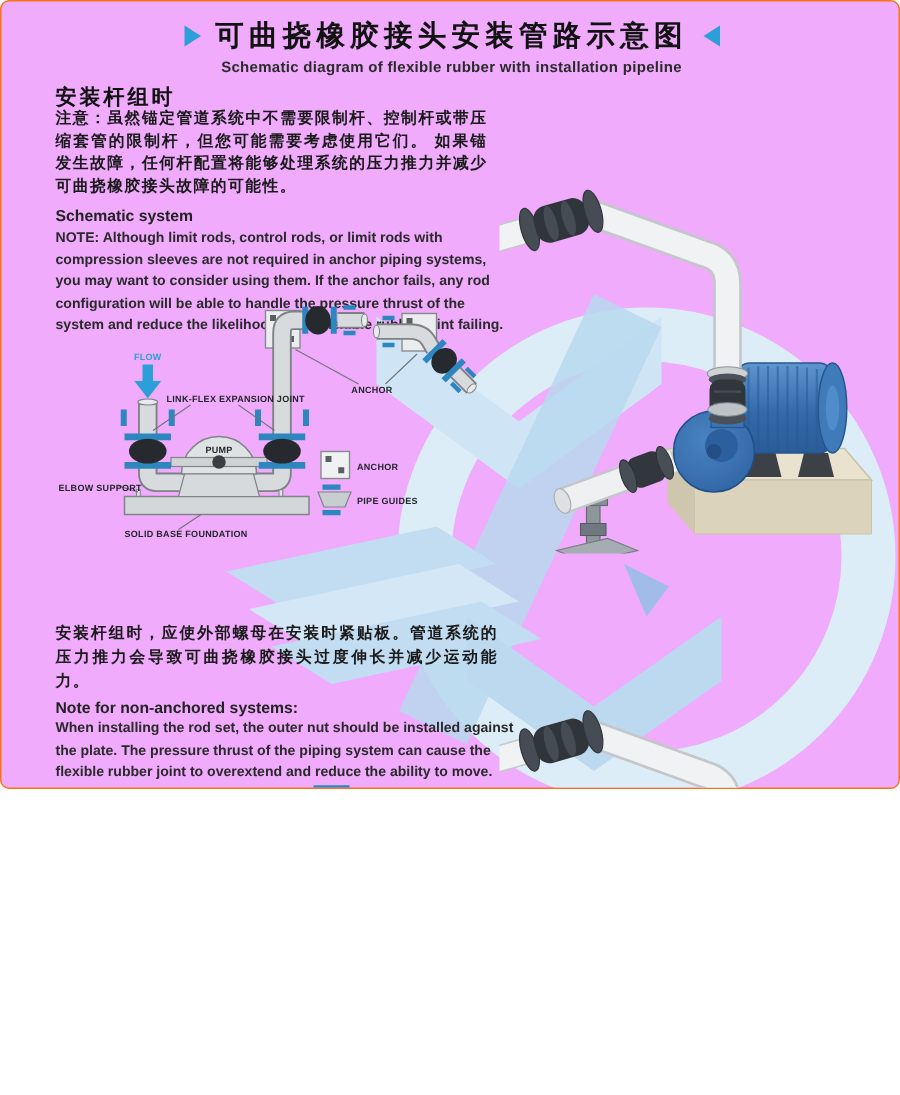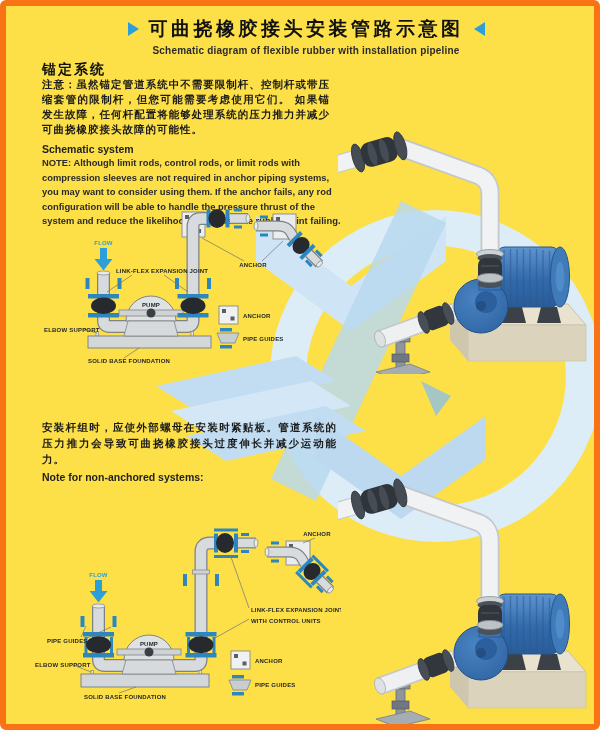--- a/index.html
+++ b/index.html
@@ -1,17 +1,17 @@
 <!DOCTYPE html>
 <html><head>
 <meta charset="utf-8">
 <style>
   html,body{margin:0;padding:0;background:#ffffff;}
-  #page{position:relative;width:600px;height:730px;background:#fde047;overflow:hidden;
-        font-family:"Liberation Sans",sans-serif;border:6px solid #f97316;border-radius:6px;box-sizing:border-box;}
+  #page{position:relative;width:600px;height:526px;background:#f0abfc;overflow:hidden;
+        font-family:"Liberation Sans",sans-serif;border:1px solid #f97316;border-radius:6px;box-sizing:border-box;}
   .abs{position:absolute;}
   
   #header{left:0;top:10px;width:600px;text-align:center;}
   .title-row{display:flex;align-items:center;justify-content:center;gap:10px;}
   .title-cn{font-size:19px;font-weight:700;color:#121212;letter-spacing:3.5px;}
   .tri{width:0;height:0;border-top:7px solid transparent;border-bottom:7px solid transparent;}
   .tri-r{border-left:11px solid #2d9fd8;}
   .tri-l{border-right:11px solid #2d9fd8;}
   .subtitle{margin-top:3px;font-size:10px;font-weight:700;color:#2b2b2b;letter-spacing:.2px;}
   
@@ -124,21 +124,21 @@
 
   <div class="abs" id="header" style="z-index:3">
     <div class="title-row">
       <span class="tri tri-r"></span>
       <span class="title-cn">可曲挠橡胶接头安装管路示意图</span>
       <span class="tri tri-l"></span>
     </div>
     <div class="subtitle">Schematic diagram of flexible rubber with installation pipeline</div>
   </div>
 
-  <div class="abs h-cn" style="left:36px;top:55px;z-index:2">锚定系统</div>
+  <div class="abs h-cn" style="left:36px;top:55px;z-index:2">安装杆组时</div>
   <div class="abs p-cn" style="left:36px;top:71px;width:288px;z-index:2">注意：虽然锚定管道系统中不需要限制杆、控制杆或带压缩套管的限制杆，但您可能需要考虑使用它们。 如果锚发生故障，任何杆配置将能够处理系统的压力推力并减少可曲挠橡胶接头故障的可能性。</div>
   <div class="abs h-en" style="left:36px;top:137px;z-index:2">Schematic system</div>
   <div class="abs p-en" style="left:36px;top:150px;width:302px;z-index:2">NOTE: Although limit rods, control rods, or limit rods with compression sleeves are not required in anchor piping systems, you may want to consider using them. If the anchor fails, any rod configuration will be able to handle the pressure thrust of the system and reduce the likelihood of the flexible rubber joint failing.</div>
 
   <svg class="abs" style="left:30px;top:196px;z-index:2" width="300" height="170" viewBox="0 0 300 170">
 
     <g>
       <rect class="plate" x="146" y="10" width="23" height="25"></rect>
       <rect class="bolt" x="149" y="13" width="4" height="4"></rect>
       <rect class="bolt" x="161" y="27" width="4" height="4"></rect>
@@ -234,20 +234,21 @@
     <text class="dlabel" x="217" y="65" text-anchor="middle">ANCHOR</text>
     <text class="dlabel" x="115" y="105" text-anchor="middle">PUMP</text>
     <text class="dlabel" x="8" y="130">ELBOW SUPPORT</text>
     <text class="dlabel" x="52" y="161">SOLID BASE FOUNDATION</text>
     <text class="dlabel" x="207" y="116">ANCHOR</text>
     <text class="dlabel" x="207" y="139">PIPE GUIDES</text>
   </svg>
 
   <div class="abs h-en" style="left:36px;top:465px;z-index:2">Note for non-anchored systems:</div>
   <div class="abs p-cn" style="left:36px;top:414px;width:295px;line-height:1.5;z-index:2">安装杆组时，应使外部螺母在安装时紧贴板。管道系统的压力推力会导致可曲挠橡胶接头过度伸长并减少运动能力。</div>
+  <div class="abs p-en" style="left:36px;top:477px;width:306px;z-index:2">When installing the rod set, the outer nut should be installed against the plate. The pressure thrust of the piping system can cause the flexible rubber joint to overextend and reduce the ability to move.</div>
 
   <svg class="abs" style="left:25px;top:520px;z-index:2" width="310" height="185" viewBox="0 0 310 185">
 
     <path class="pipe-o" stroke-width="13" d="M184 17 L179 17 Q170 17 170 26 L170 133.5 Q170 139.5 164 139.5 L140 139.5"></path>
     <path class="pipe-f" stroke-width="10.5" d="M184 17 L179 17 Q170 17 170 26 L170 133.5 Q170 139.5 164 139.5 L140 139.5"></path>
     <rect class="collar" x="161.5" y="44" width="17" height="4"></rect>
 
     <g>
       <rect class="fl" x="183" y="7.5" width="4" height="19"></rect>
       <ellipse class="ball" cx="194" cy="17" rx="9" ry="10"></ellipse>

